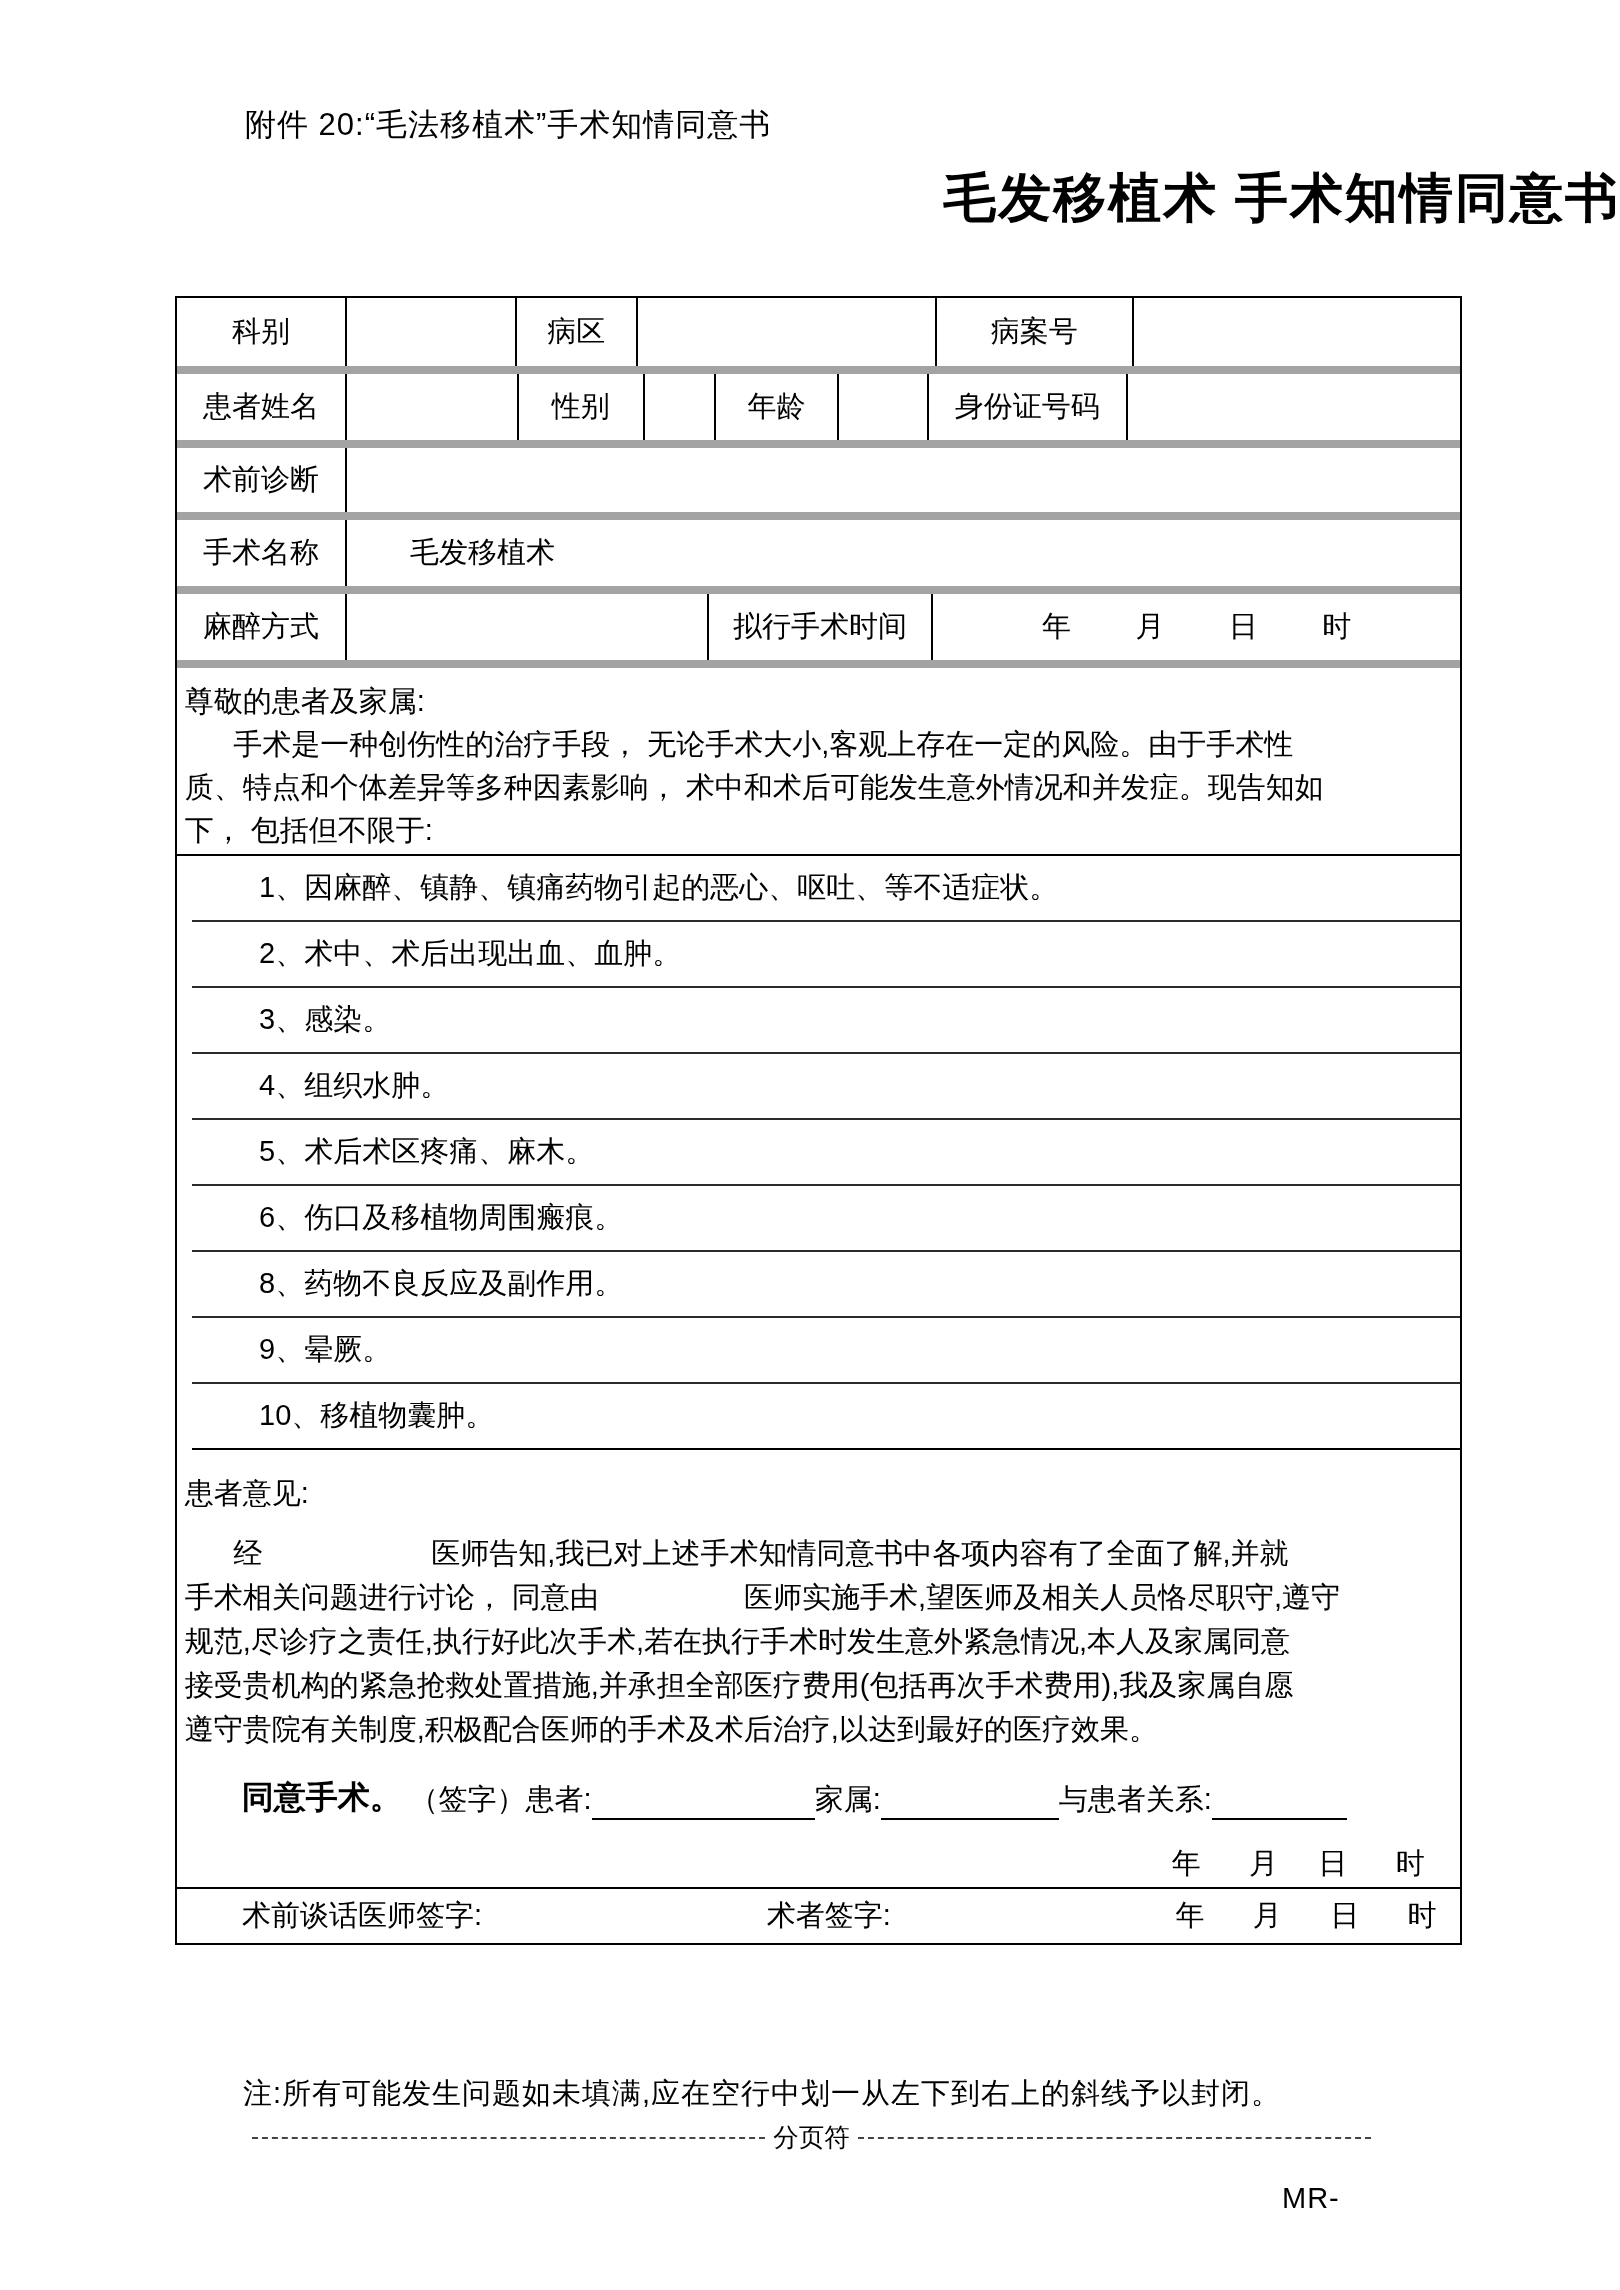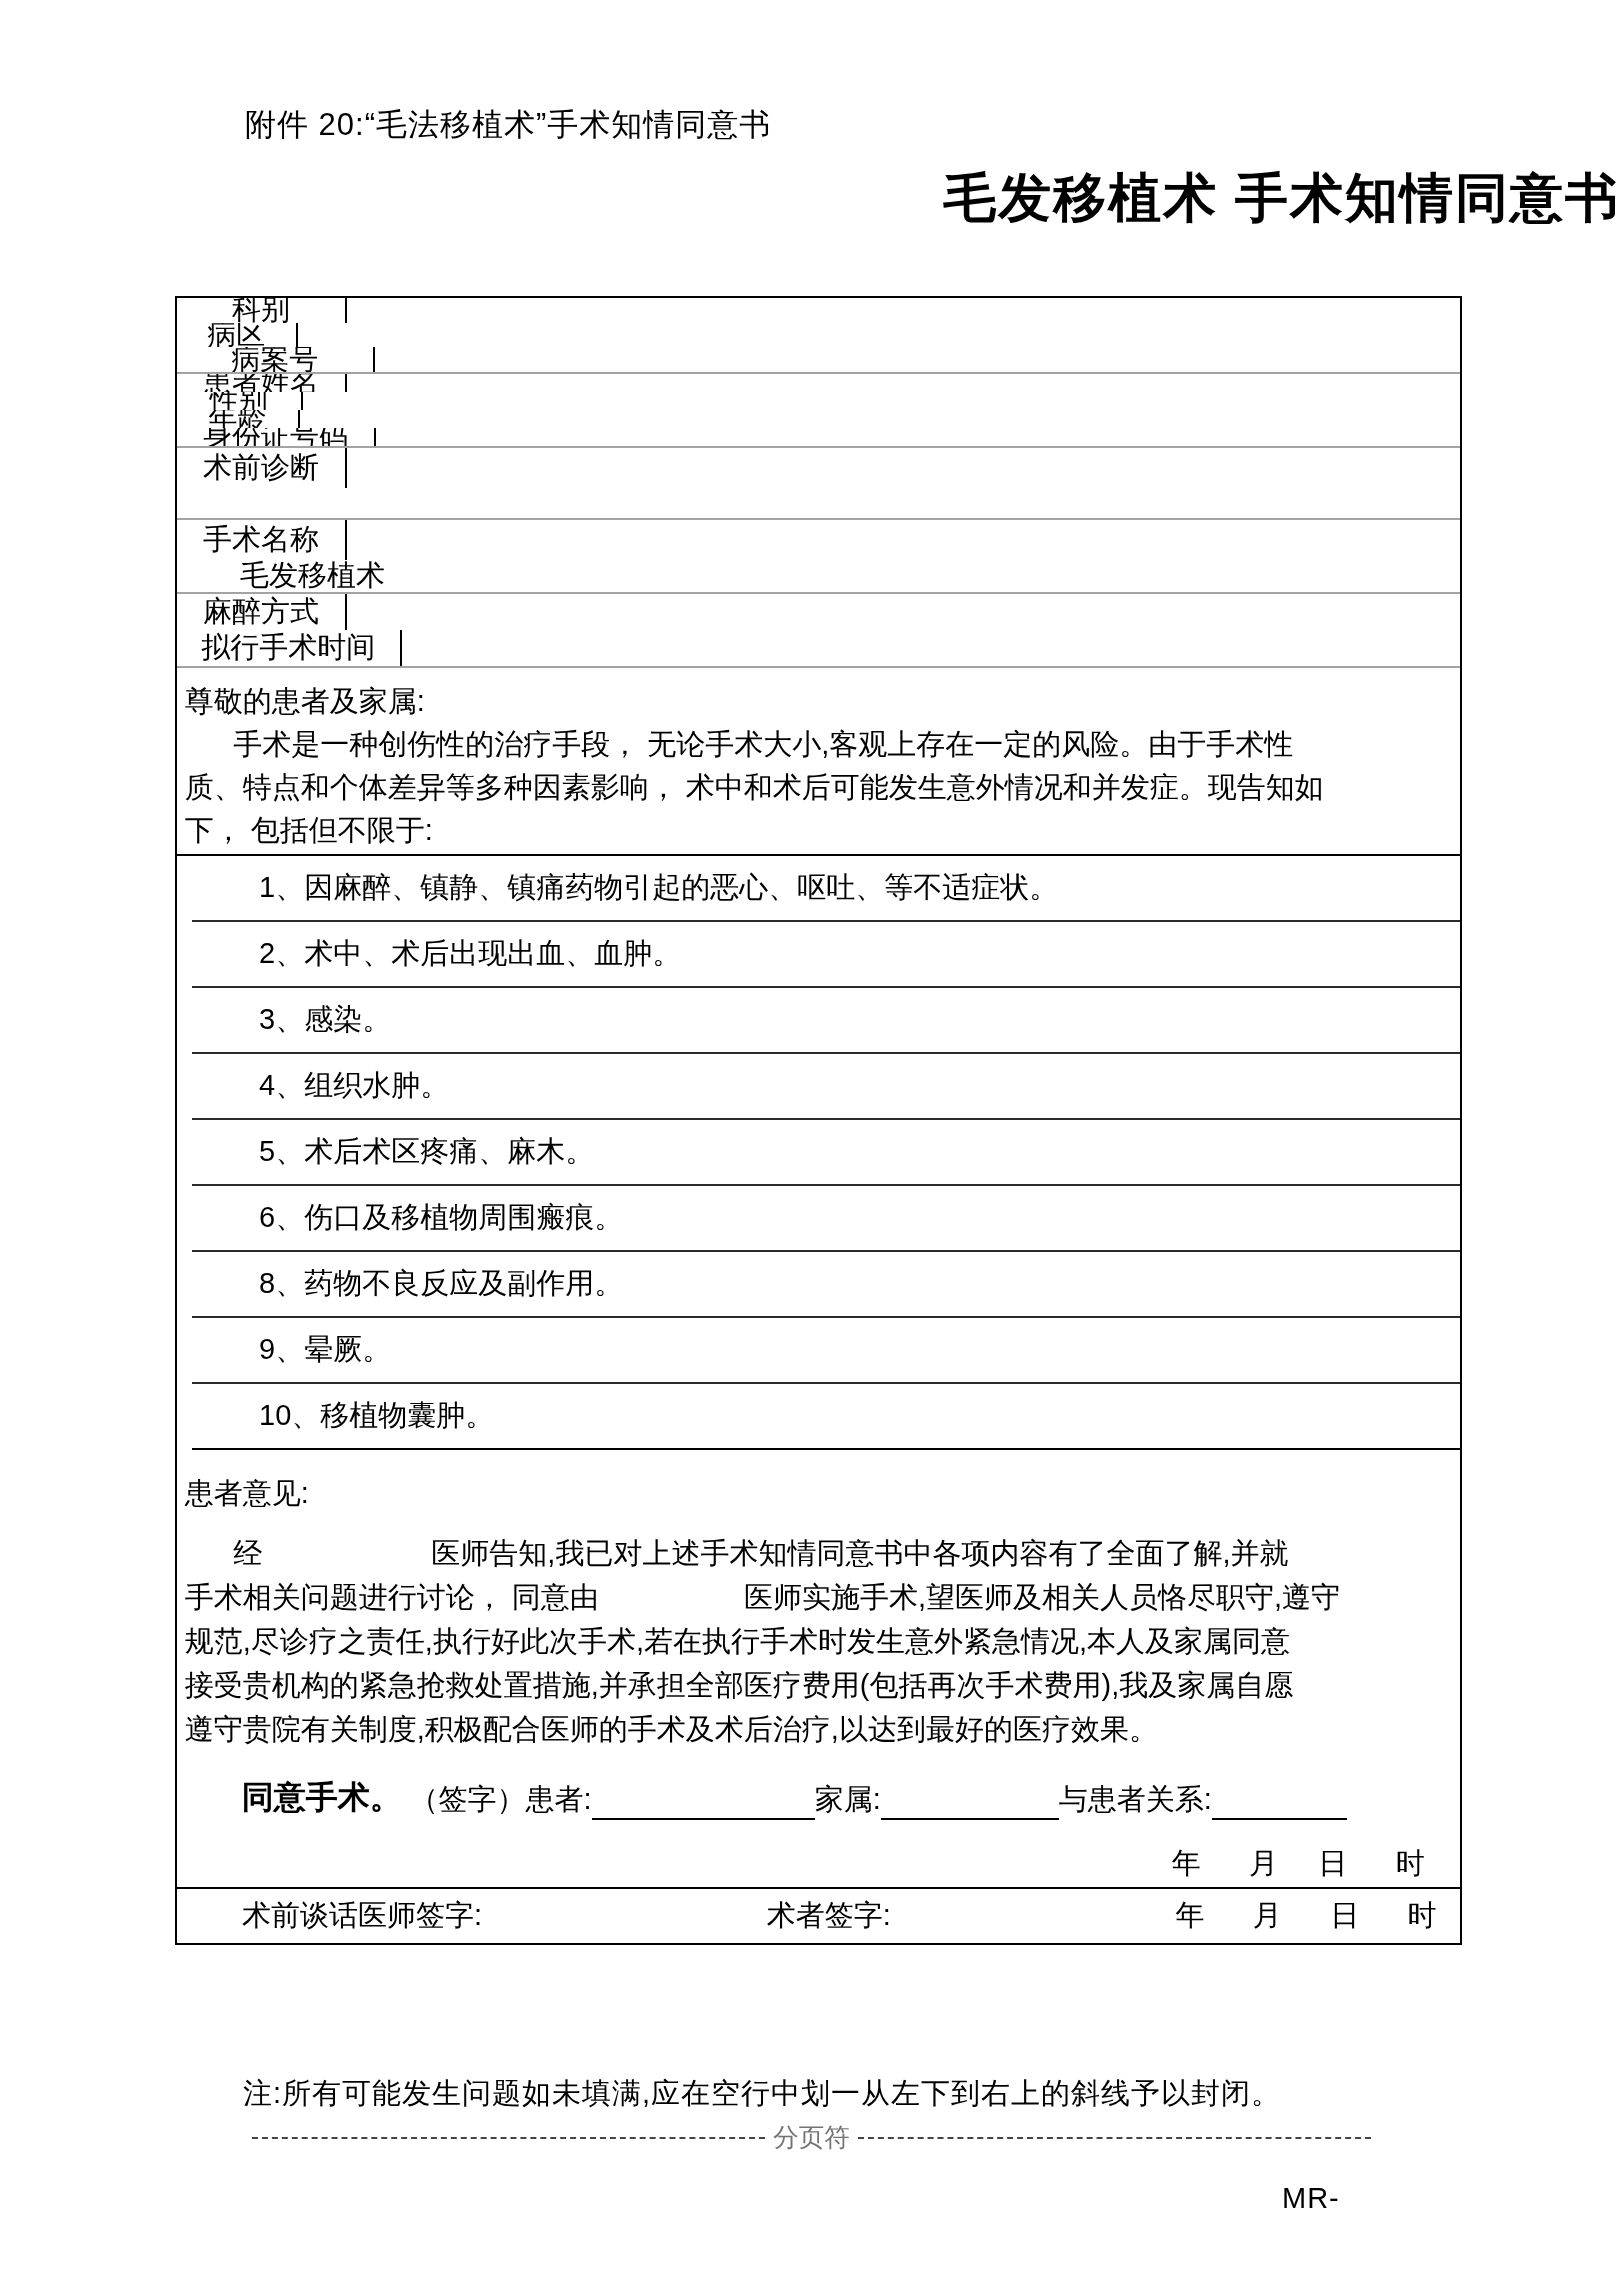--- a/index.html
+++ b/index.html
@@ -8,21 +8,21 @@
     width:1620px;height:2291px;
     background:#fff;color:#000;
     font-family:"Liberation Sans", sans-serif;
     overflow:hidden;
   }
   .attachment{position:absolute;top:104px;left:245px;font-size:31px;letter-spacing:1px;}
   .title{position:absolute;top:163px;left:0;width:100%;margin:0;text-align:right;
          font-size:53px;font-weight:bold;letter-spacing:2px;}
   .form{position:absolute;top:296px;left:175px;width:1287px;
         border:2.9px solid #000;box-sizing:border-box;background:#fff;}
-  .row{display:flex;border-bottom:2px solid #a3a3a3;box-sizing:border-box;flex-direction:column;}
+  .row{display:flex;border-bottom:8px solid #a3a3a3;box-sizing:border-box;}
   .cell{border-right:2px solid #000;box-sizing:border-box;display:flex;
         align-items:center;justify-content:center;font-size:29px;overflow:hidden;}
   .cell:last-child{border-right:none;}
   .cell.value-left{justify-content:flex-start;padding-left:63px;}
   .h78{height:76px}.h75{height:74px}.h73{height:72px}
   .pre{white-space:pre-wrap;}
   .prestrict{white-space:pre;}
   .notice{height:188px;box-sizing:border-box;border-bottom:2px solid #000;
           padding:11.8px 9.8px 0 7.8px;font-size:29px;line-height:43px;overflow:hidden;}
   .risk-row{height:66px;display:flex;align-items:center;padding-left:67px;
@@ -34,21 +34,21 @@
   .opinion-para{line-height:44px;}
   .agree-line{margin-top:25.5px;padding-left:57px;display:flex;align-items:flex-end;font-size:29px;}
   .agree{font-weight:bold;font-size:32px;margin-right:7.8px;}
   .blank{display:inline-block;border-bottom:2px solid #000;height:33px;box-sizing:border-box;}
   .bw1{width:223px}.bw2{width:178px}.bw3{width:135px}
   .date-line{margin-top:23.5px;text-align:right;padding-right:25.5px;white-space:pre;font-size:29px;}
   .sig-row{height:54px;display:flex;align-items:center;justify-content:space-between;
            font-size:29px;padding:0 23.5px 0 65px;box-sizing:border-box;overflow:hidden;}
   .note{position:absolute;top:2074px;left:243px;font-size:29px;letter-spacing:1px;}
   .pagebreak{position:absolute;top:2121px;left:248px;width:1127px;height:33px;
-             display:flex;align-items:center;font-size:25.5px;color:#737373;}
+             display:flex;align-items:center;font-size:25.5px;color:#000000;}
   .dash{flex:1;border-top:2.9px dashed #444;height:0;}
   .pagebreak span{margin:0 3.9px;}
   .footer-code{position:absolute;top:2182px;left:1282px;font-size:29px;letter-spacing:1px;}
 </style>
 </head>
 <body>
 
 <div class="page">
 
   <div class="attachment">附件 20:“毛法移植术”手术知情同意书</div>

